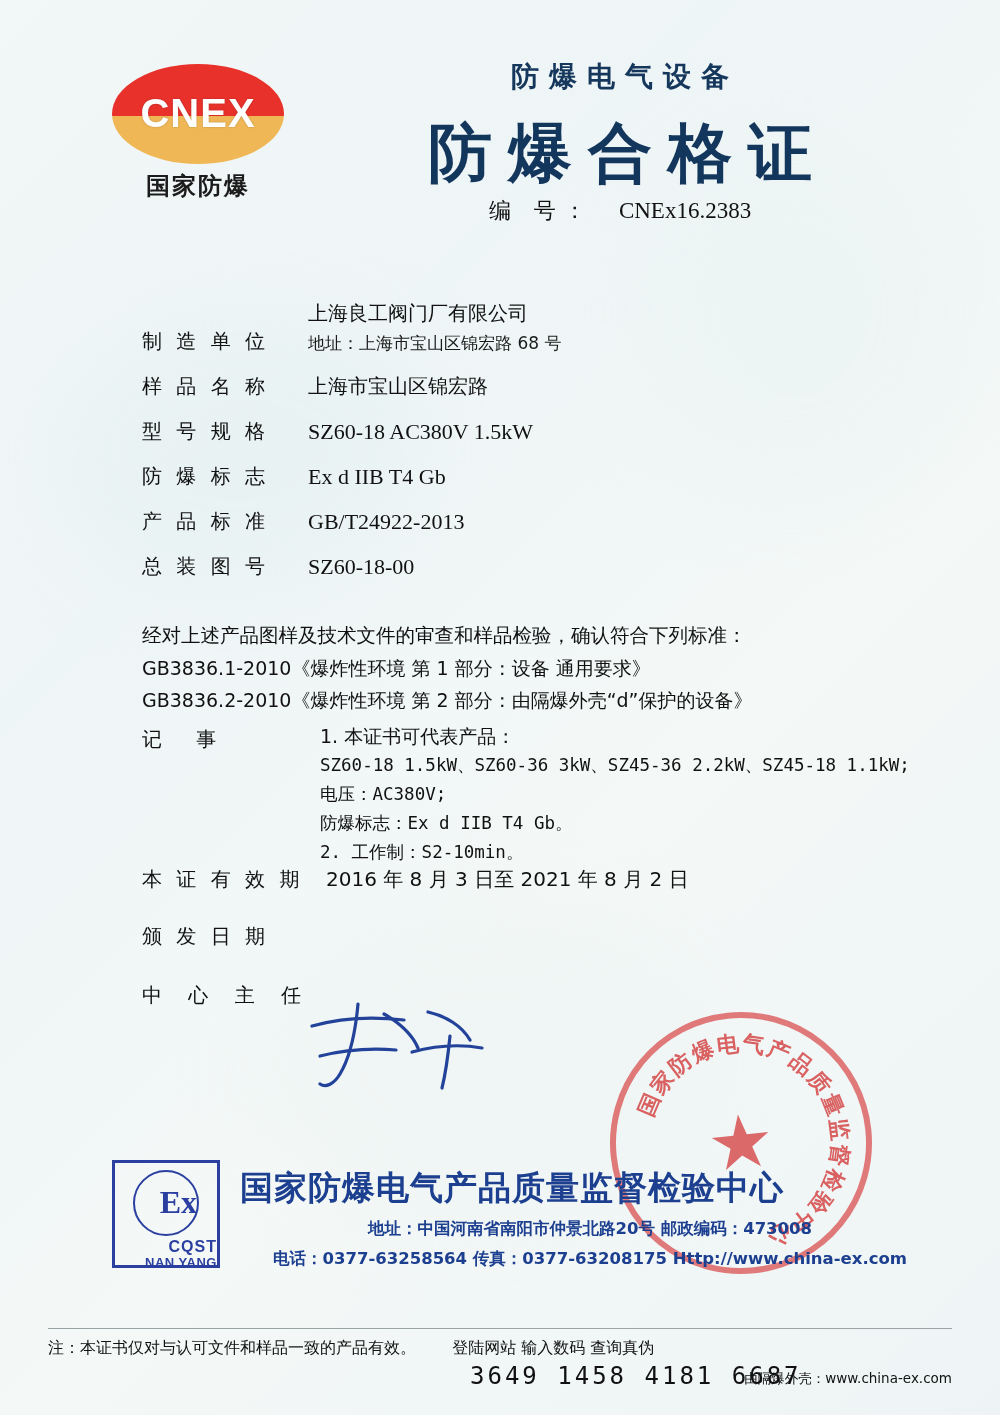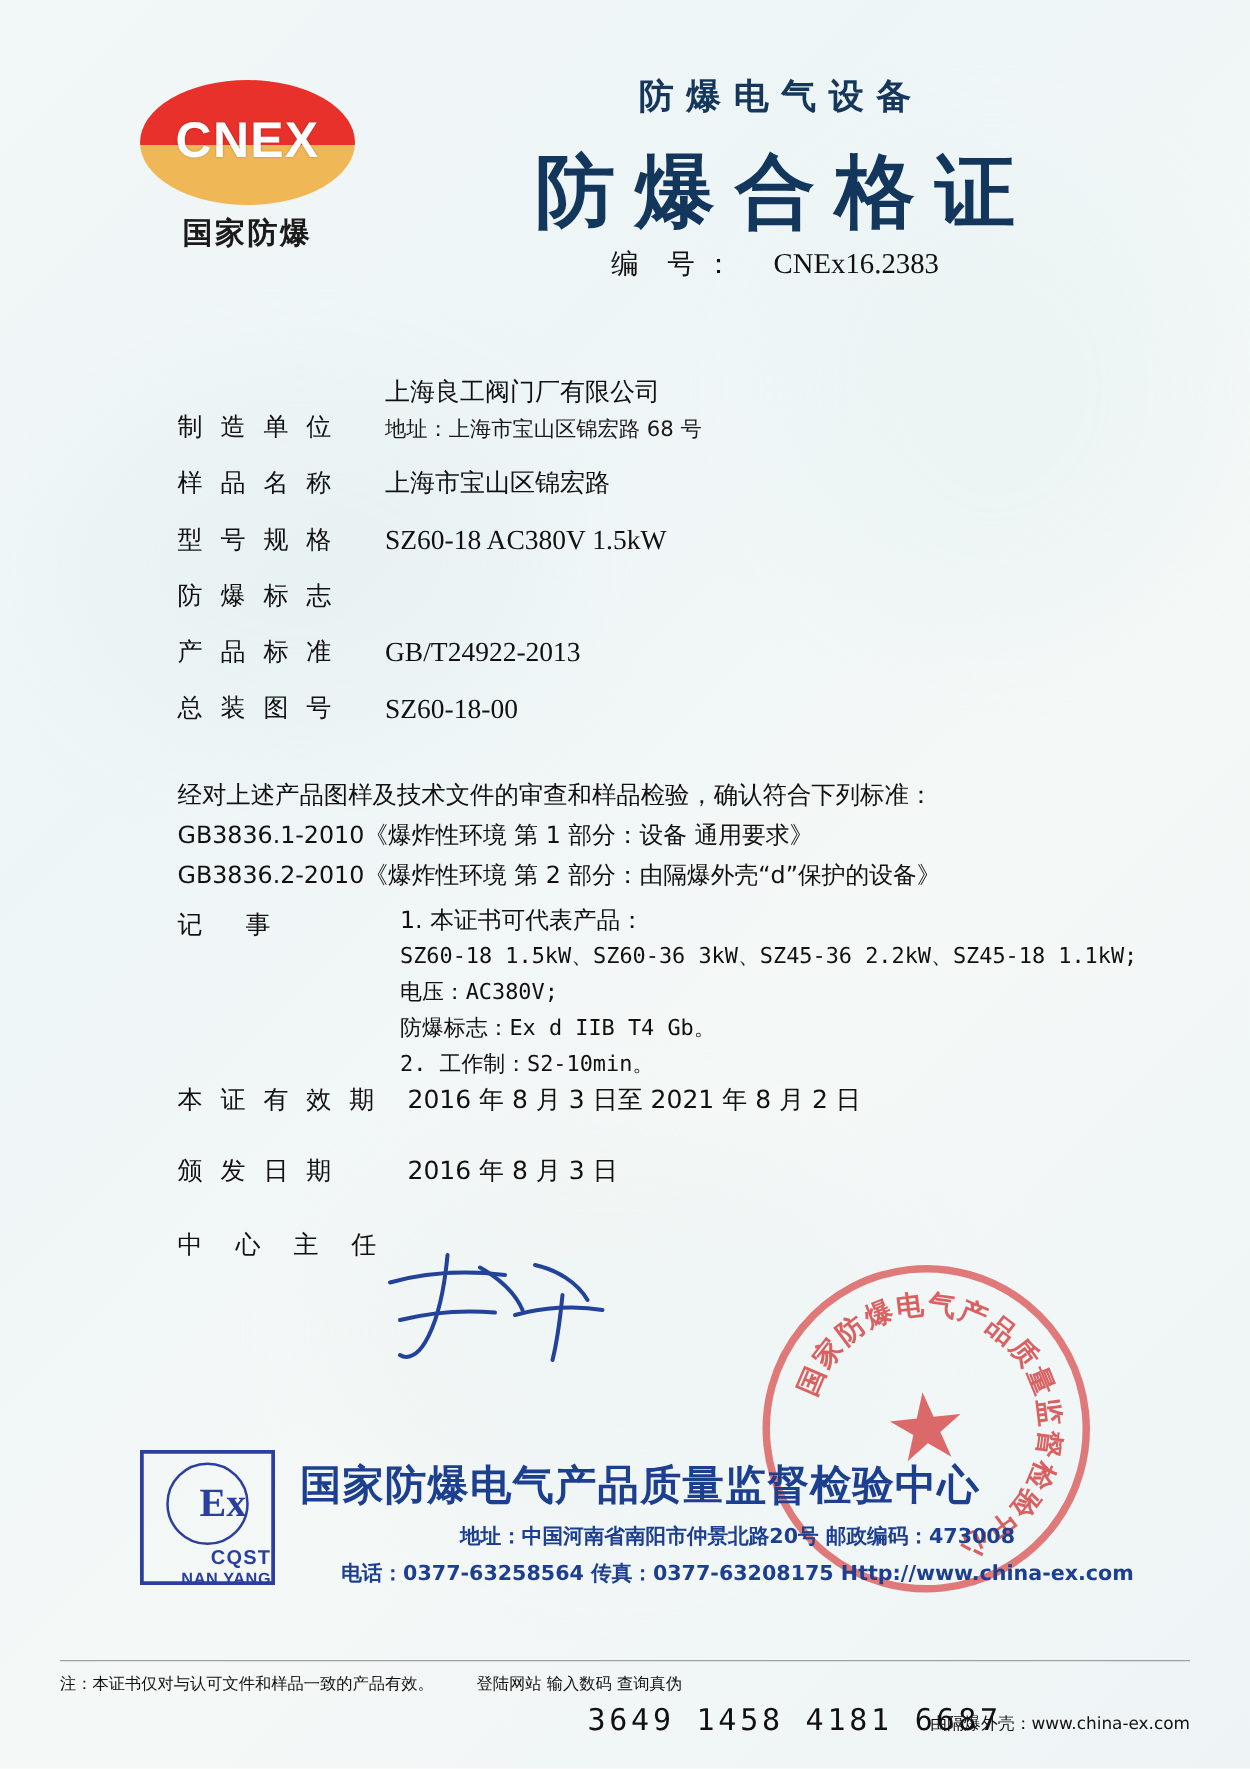--- a/index.html
+++ b/index.html
@@ -320,21 +320,21 @@
     top: 1328px;
     width: 904px;
     height: 1px;
     background: #9aa3a6;
   }
   .note {
     position: absolute;
     left: 48px;
     top: 1338px;
     font-family: "DejaVu Sans", sans-serif;
-    font-size: 13px;
+    font-size: 16px;
     color: #111;
   }
   .note .gap { display: inline-block; width: 26px; }
   .code {
     position: absolute;
     left: 470px;
     top: 1362px;
     font-family: "DejaVu Sans Mono", monospace;
     font-size: 24px;
     letter-spacing: 3px;
@@ -390,20 +390,21 @@
       <div class="value">上海市宝山区锦宏路</div>
     </div>
 
     <div class="row" style="margin-top:10px">
       <div class="label">型 号 规 格</div>
       <div class="value serif">SZ60-18   AC380V   1.5kW</div>
     </div>
 
     <div class="row" style="margin-top:10px">
       <div class="label">防 爆 标 志</div>
+      <div class="value serif">Ex d IIB T4 Gb</div>
     </div>
 
     <div class="row" style="margin-top:10px">
       <div class="label">产 品 标 准</div>
       <div class="value serif">GB/T24922-2013</div>
     </div>
 
     <div class="row" style="margin-top:10px">
       <div class="label">总 装 图 号</div>
       <div class="value serif">SZ60-18-00</div>
@@ -427,21 +428,20 @@
     </div>
   </div>
 
   <div class="dates">
     <div class="row">
       <div class="label">本 证 有 效 期</div>
       <div class="value" style="padding-left:146px">2016 年 8 月 3 日至 2021 年 8 月 2 日</div>
     </div>
     <div class="row" style="margin-top:30px">
       <div class="label">颁 发 日 期</div>
-      <div class="value" style="padding-left:146px">2016 年 8 月 3 日</div>
     </div>
   </div>
 
   <div class="sig-row">
     <div class="sig-label">中 心 主 任</div>
 
     <div class="signature">
       <svg width="220" height="110" viewBox="0 0 220 110">
         <g fill="none" stroke="#23429a" stroke-width="3.2" stroke-linecap="round">
           <path d="M12,30 C40,22 70,20 104,24"></path>

